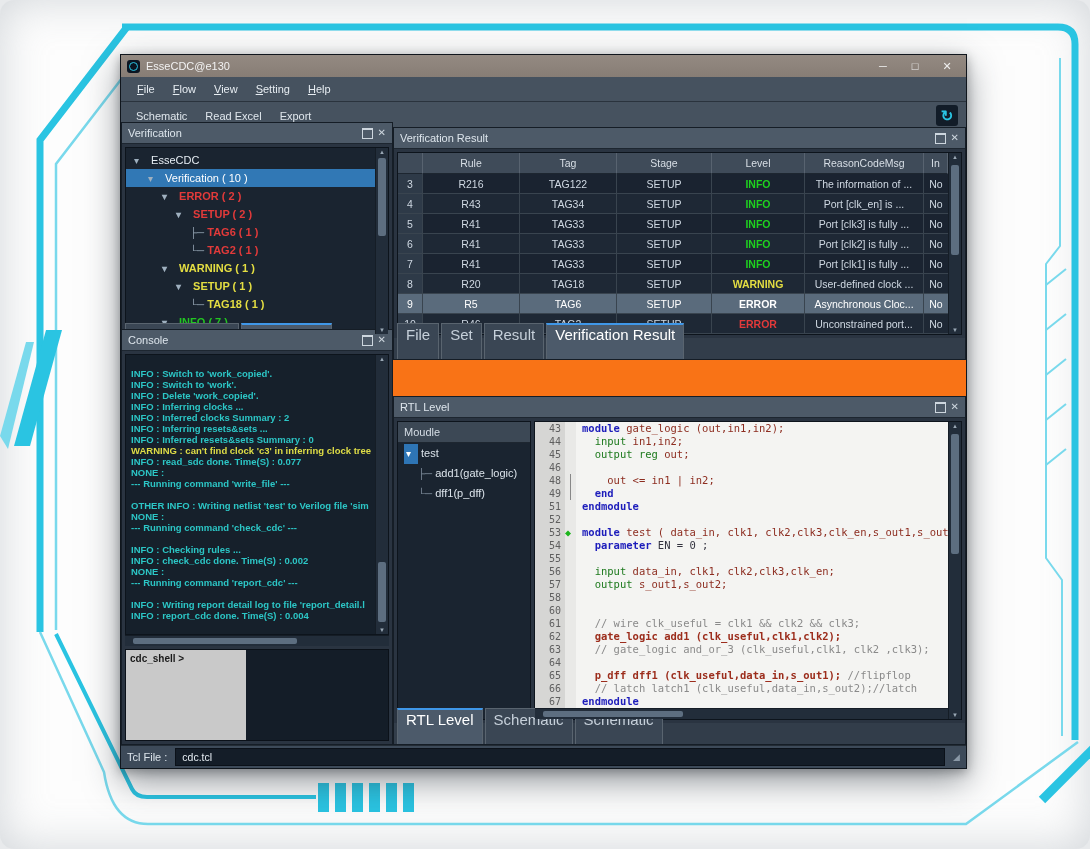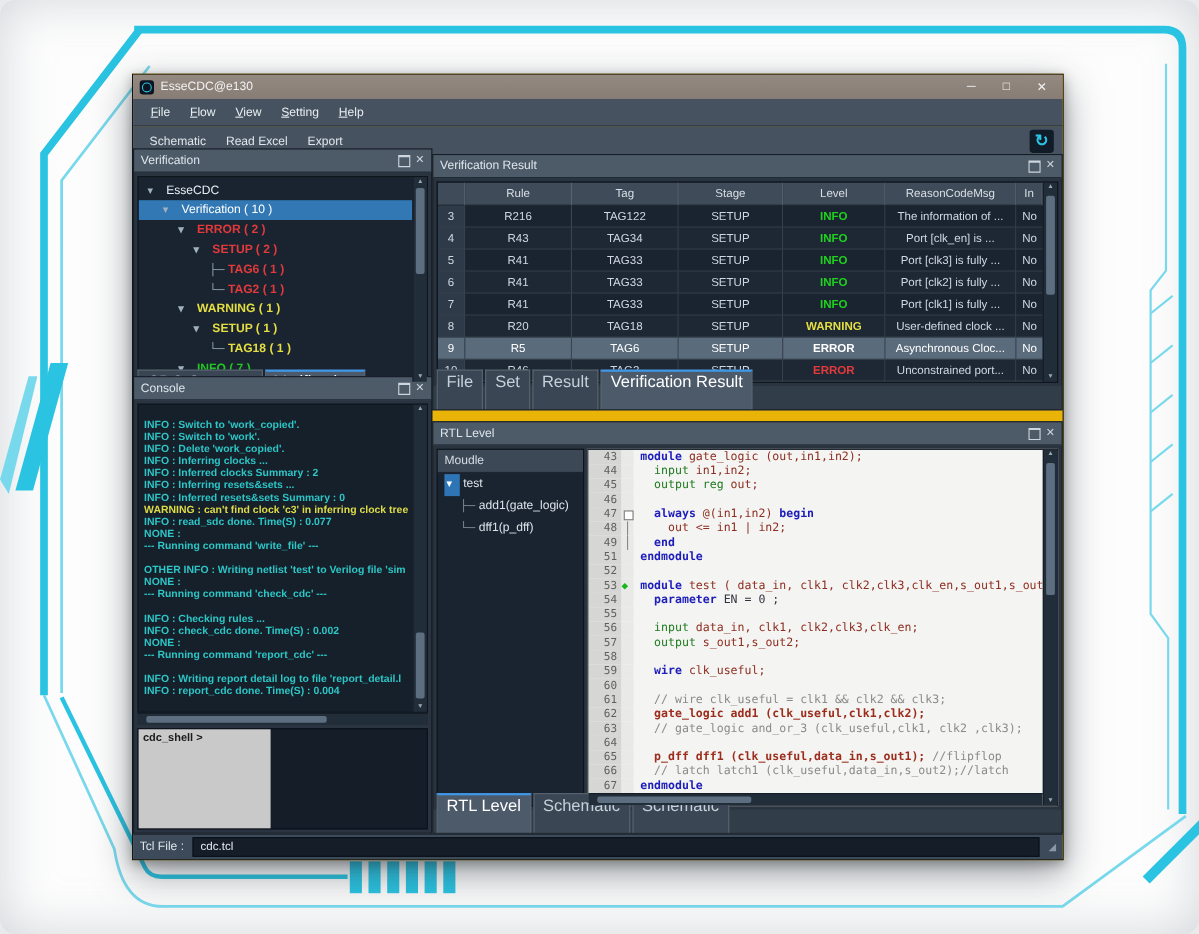--- a/index.html
+++ b/index.html
@@ -1,22 +1,22 @@
 <!DOCTYPE html>
 <html><head>
 <meta charset="utf-8">
 <style>
   html,body{margin:0;padding:0;background:#e8eaec;}
   .canvas{position:relative;width:1090px;height:849px;background:#fdfdfd;overflow:hidden;
           border-radius:14px;box-shadow:inset 0 0 46px rgba(140,150,160,.38);
           font-family:"Liberation Sans",sans-serif;}
   .frame-svg{position:absolute;left:0;top:0;z-index:1;}
   
-  .window{position:absolute;left:120px;top:67px;width:845px;height:713px;z-index:2;
-          background:#eab308;border:1px solid #10161d;display:flex;flex-direction:column;
+  .window{position:absolute;left:120px;top:54px;width:845px;height:713px;z-index:2;
+          background:#f97316;border:1px solid #10161d;display:flex;flex-direction:column;
           box-shadow:0 12px 32px rgba(40,50,60,.5),0 3px 10px rgba(0,0,0,.3);}
   .titlebar{height:22px;background:linear-gradient(#948a82,#877d75);display:flex;align-items:center;
             padding:0 6px;gap:6px;flex:0 0 auto;}
   .app-icon{width:13px;height:13px;background:#0b1522;border-radius:3px;position:relative;flex:0 0 auto;}
   .app-icon::after{content:"";position:absolute;left:2px;top:2px;width:7px;height:7px;border:1.5px solid #2ac4e2;border-radius:50%;}
   .win-title{font-size:11px;color:#f2f2f2;flex:1;}
   .win-btn{width:26px;text-align:center;font-size:11px;color:#efefef;cursor:default;}
   .menubar{height:24px;background:#46525f;display:flex;align-items:center;padding:0 8px;gap:2px;
            border-bottom:1px solid #2a333d;flex:0 0 auto;}
   .menu-item{font-size:11px;color:#e7edf2;padding:2px 8px;}
@@ -379,27 +379,20 @@
                         <span class="gut">45</span>
                         <span class="foldc"></span>
                         <span class="ctext"><span class="s-typ">  output reg </span><span class="s-id">out;</span></span>
                       </div>
                       <div class="code-line">
                         <span class="gut">46</span>
                         <span class="foldc"></span>
                         <span class="ctext"></span>
                       </div>
                       <div class="code-line">
-                        <span class="gut">47</span>
-                        <span class="foldc">
-                          <span class="fold-box"></span>
-                        </span>
-                        <span class="ctext"><span class="s-kw">  always </span><span class="s-id">@(in1,in2) </span><span class="s-kw">begin</span></span>
-                      </div>
-                      <div class="code-line">
                         <span class="gut">48</span>
                         <span class="foldc">
                           <span class="fold-line"></span>
                         </span>
                         <span class="ctext"><span class="s-id">    out &lt;= in1 | in2;</span></span>
                       </div>
                       <div class="code-line">
                         <span class="gut">49</span>
                         <span class="foldc">
                           <span class="fold-line"></span>
@@ -440,25 +433,20 @@
                       </div>
                       <div class="code-line">
                         <span class="gut">57</span>
                         <span class="foldc"></span>
                         <span class="ctext"><span class="s-typ">  output </span><span class="s-id">s_out1,s_out2;</span></span>
                       </div>
                       <div class="code-line">
                         <span class="gut">58</span>
                         <span class="foldc"></span>
                         <span class="ctext"></span>
-                      </div>
-                      <div class="code-line">
-                        <span class="gut">59</span>
-                        <span class="foldc"></span>
-                        <span class="ctext"><span class="s-kw">  wire </span><span class="s-id">clk_useful;</span></span>
                       </div>
                       <div class="code-line">
                         <span class="gut">60</span>
                         <span class="foldc"></span>
                         <span class="ctext"></span>
                       </div>
                       <div class="code-line">
                         <span class="gut">61</span>
                         <span class="foldc"></span>
                         <span class="ctext"><span class="s-cmt">  // wire clk_useful = clk1 &amp;&amp; clk2 &amp;&amp; clk3;</span></span>

